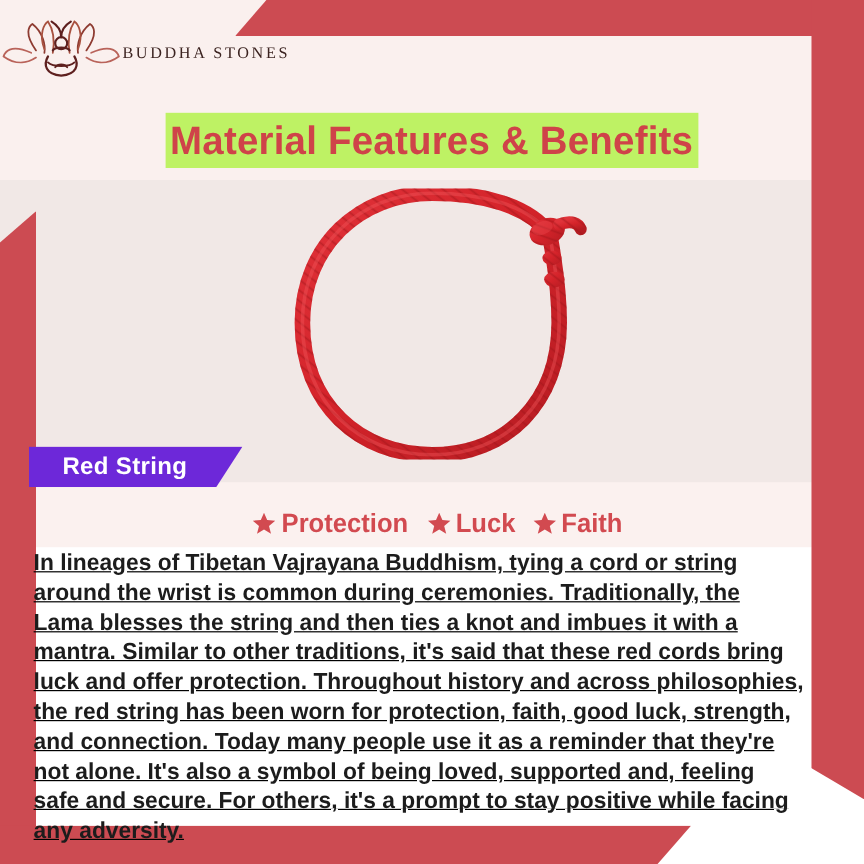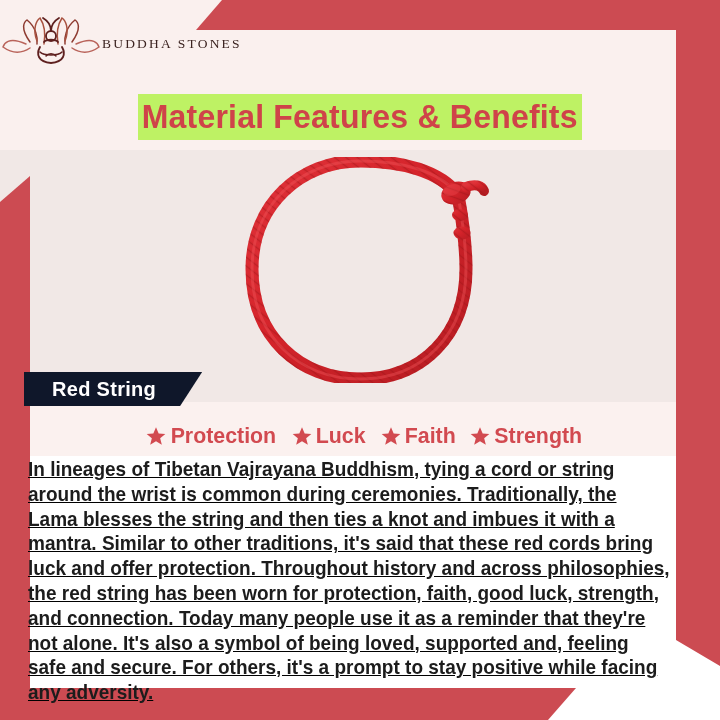--- a/index.html
+++ b/index.html
@@ -81,21 +81,21 @@
     position:absolute; top:150px; left:0; right:0; height:240px;
     display:flex; align-items:center; justify-content:center;
     z-index:2;
   }
   .photo svg { display:block; }
 
   
   .name-tab {
     position:absolute; top:372px; left:24px; height:34px;
     padding:0 46px 0 28px;
-    background:#0f172a;
+    background:#6d28d9;
     display:flex; align-items:center;
     clip-path:polygon(0 0, 100% 0, calc(100% - 22px) 100%, 0 100%);
     z-index:6;
   }
   .name-tab span {
     font-family:"Liberation Sans Narrow","Liberation Sans",sans-serif;
     font-size:20px; font-weight:bold; color:#ffffff;
     letter-spacing:.3px; white-space:nowrap;
   }
 
@@ -252,26 +252,20 @@
     <span class="lbl">Luck</span>
   </div>
 
   <div class="benefit">
     <svg class="star" viewBox="0 0 24 24">
       <polygon points="12,1.5 15.2,8.9 23.2,9.5 17,14.7 19,22.5 12,18.2 5,22.5 7,14.7 0.8,9.5 8.8,8.9" fill="#d24a50"></polygon>
     </svg>
     <span class="lbl">Faith</span>
   </div>
 
-  <div class="benefit">
-    <svg class="star" viewBox="0 0 24 24">
-      <polygon points="12,1.5 15.2,8.9 23.2,9.5 17,14.7 19,22.5 12,18.2 5,22.5 7,14.7 0.8,9.5 8.8,8.9" fill="#d24a50"></polygon>
-    </svg>
-    <span class="lbl">Strength</span>
-  </div>
 
 
 </div>
 
 <div class="copy">
   <p>In lineages of Tibetan Vajrayana Buddhism, tying a cord or string around the wrist is common during ceremonies. Traditionally, the Lama blesses the string and then ties a knot and imbues it with a mantra. Similar to other traditions, it's said that these red cords bring luck and offer protection. Throughout history and across philosophies, the red string has been worn for protection, faith, good luck, strength, and connection. Today many people use it as a reminder that they're not alone. It's also a symbol of being loved, supported and, feeling safe and secure. For others, it's a prompt to stay positive while facing any adversity.</p>
 </div>
 
 <div class="frame-top"></div>
 <div class="frame-right"></div>

